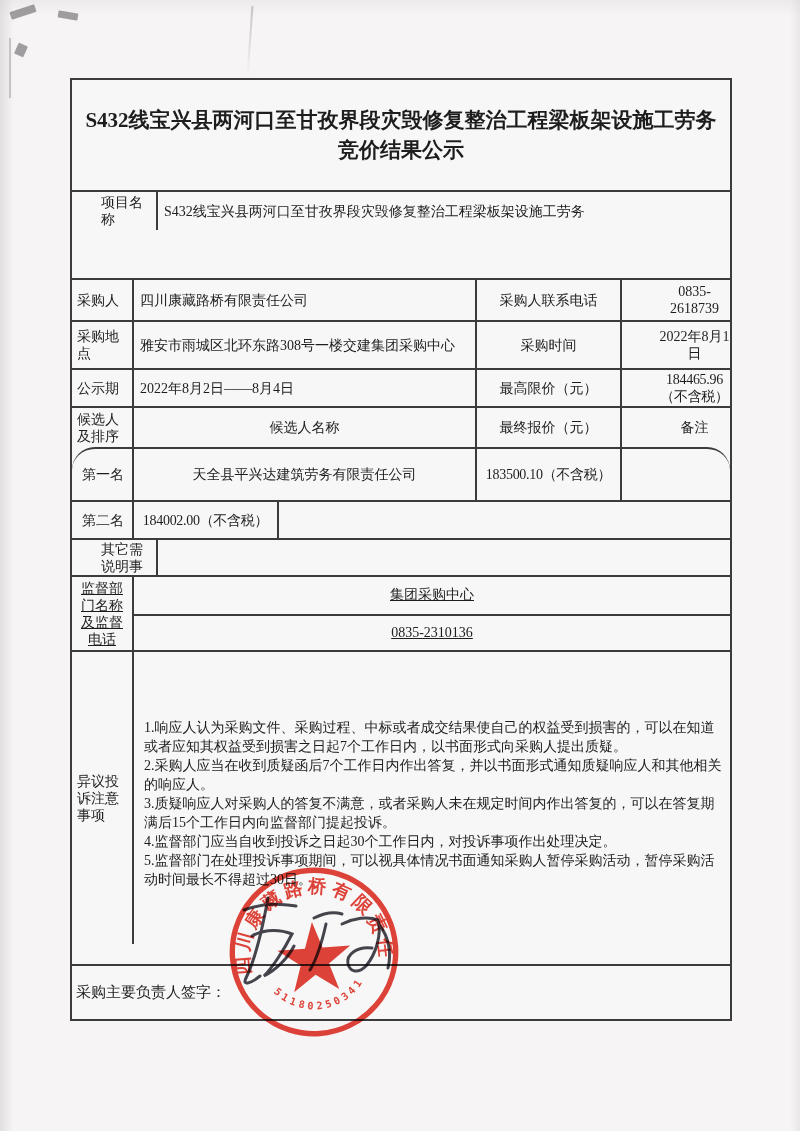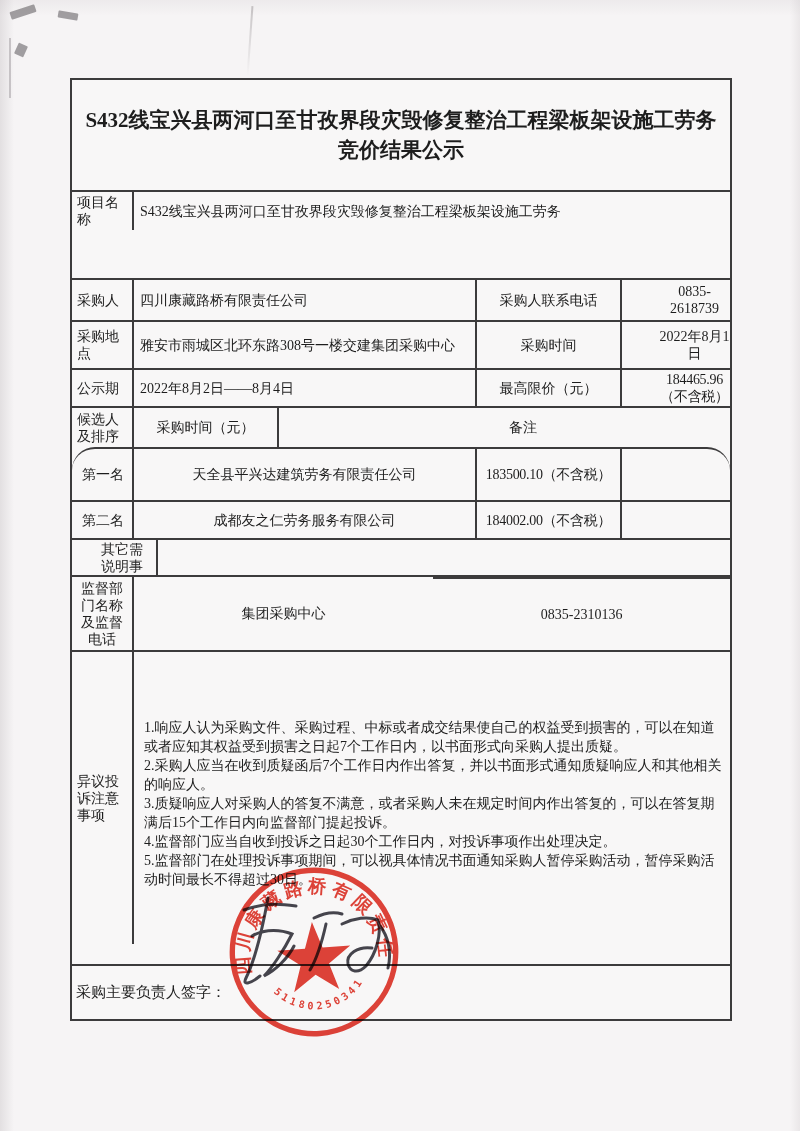--- a/index.html
+++ b/index.html
@@ -33,33 +33,33 @@
   .col2{width:343px;flex:0 0 343px;padding:2px 6px;}
   .col3{width:145px;flex:0 0 145px;justify-content:center;text-align:center;}
   .col4{flex:1 1 auto;justify-content:center;text-align:center;padding-left:37px;}
   .center{justify-content:center;text-align:center;}
   .small{font-size:14px;letter-spacing:-0.3px;}
 
   .title-cell{
     height:110px;width:100%;display:flex;flex-direction:column;justify-content:center;
     text-align:center;font-weight:bold;font-size:21px;line-height:30px;padding:0 10px;box-sizing:border-box;
   }
-  .r-project{height:40px;}
+  .r-project{height:40px;padding-left:24px;}
   .r-purchaser{height:42px;margin-top:48px;}
   .r-location{height:48px;}
   .r-publicity{height:38px;}
   .r-candhead{height:41px;}
   .r-first{height:53px;border-radius:23px;}
   .r-second{height:38px;}
   .r-other{height:37px;padding-left:24px;}
-  .r-superv{height:75px;}
+  .r-superv{height:75px;text-decoration:underline;}
   .r-objection{height:294px;}
   .r-sign{height:55px;margin-top:20px;}
 
-  .superv-right{flex:1 1 auto;display:flex;}
+  .superv-right{flex:1 1 auto;display:flex;flex-direction:column;}
   .superv-right .sub{flex:1 1 auto;display:flex;align-items:center;justify-content:center;font-size:14px;}
   .superv-right .sub + .sub{border-top:2px solid #3c3b3c;}
   .superv-lab{align-items:center;text-align:center;padding:2px 4px;}
 
   .objection-cell{
     flex:1 1 auto;display:block;padding:66px 8px 8px 10px;font-size:14px;line-height:19px;
   }
   .objection-lab{align-items:center;}
 
   .sign-cell{width:100%;display:flex;align-items:center;padding-left:4px;font-size:15px;box-sizing:border-box;}
@@ -107,34 +107,34 @@
 
   <div class="row r-publicity">
     <div class="c lab">公示期</div>
     <div class="c col2">2022年8月2日——8月4日</div>
     <div class="c col3">最高限价（元）</div>
     <div class="c col4 small">184465.96（不含税）</div>
   </div>
 
   <div class="row r-candhead">
     <div class="c lab">候选人及排序</div>
-    <div class="c col3">采购时间（元）</div>
+    <div class="c col2 center">候选人名称</div>
+    <div class="c col3">最终报价（元）</div>
     <div class="c col4">备注</div>
   </div>
 
   <div class="row r-first">
     <div class="c lab center" style="text-align:center;justify-content:center;">第一名</div>
     <div class="c col2 center">天全县平兴达建筑劳务有限责任公司</div>
     <div class="c col3 small">183500.10（不含税）</div>
     <div class="c col4"></div>
   </div>
 
   <div class="row r-second">
     <div class="c lab center" style="text-align:center;justify-content:center;">第二名</div>
-    <div class="c col2 center">成都友之仁劳务服务有限公司</div>
     <div class="c col3 small">184002.00（不含税）</div>
     <div class="c col4"></div>
   </div>
 
   <div class="row r-other">
     <div class="c lab">其它需说明事</div>
     <div class="c" style="flex:1 1 auto;padding:2px 6px;"></div>
   </div>
 
   <div class="row r-superv">

